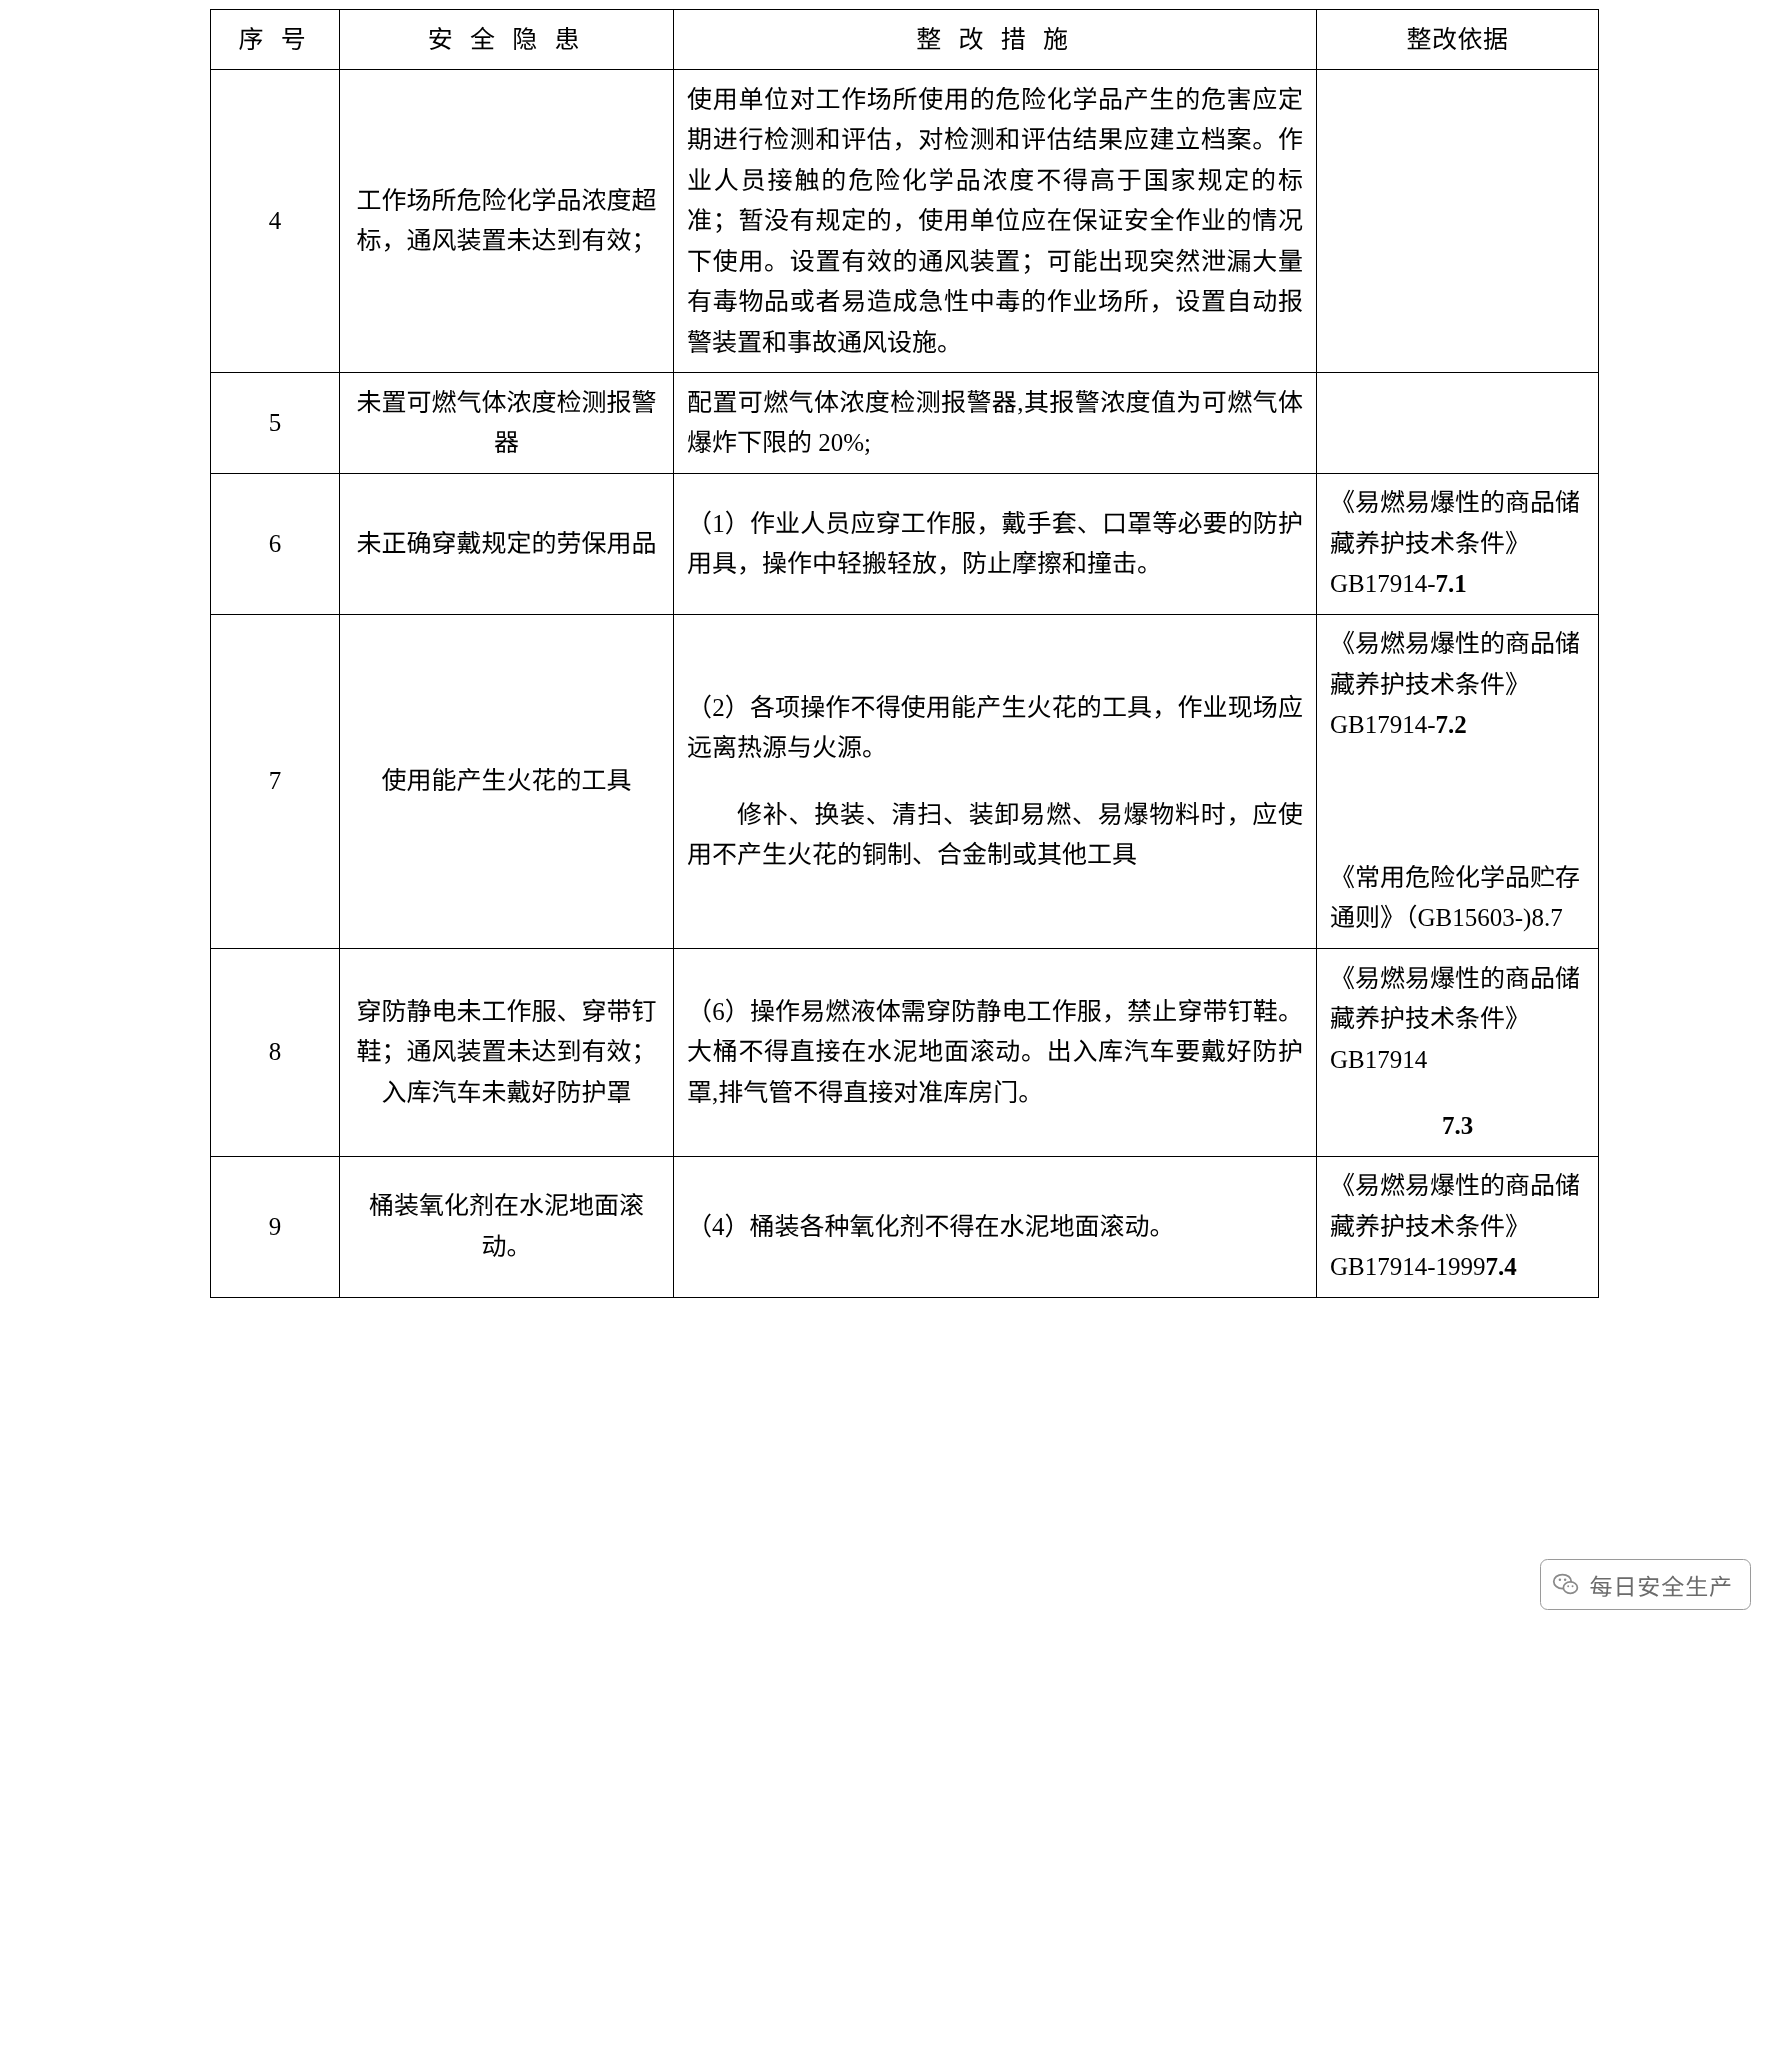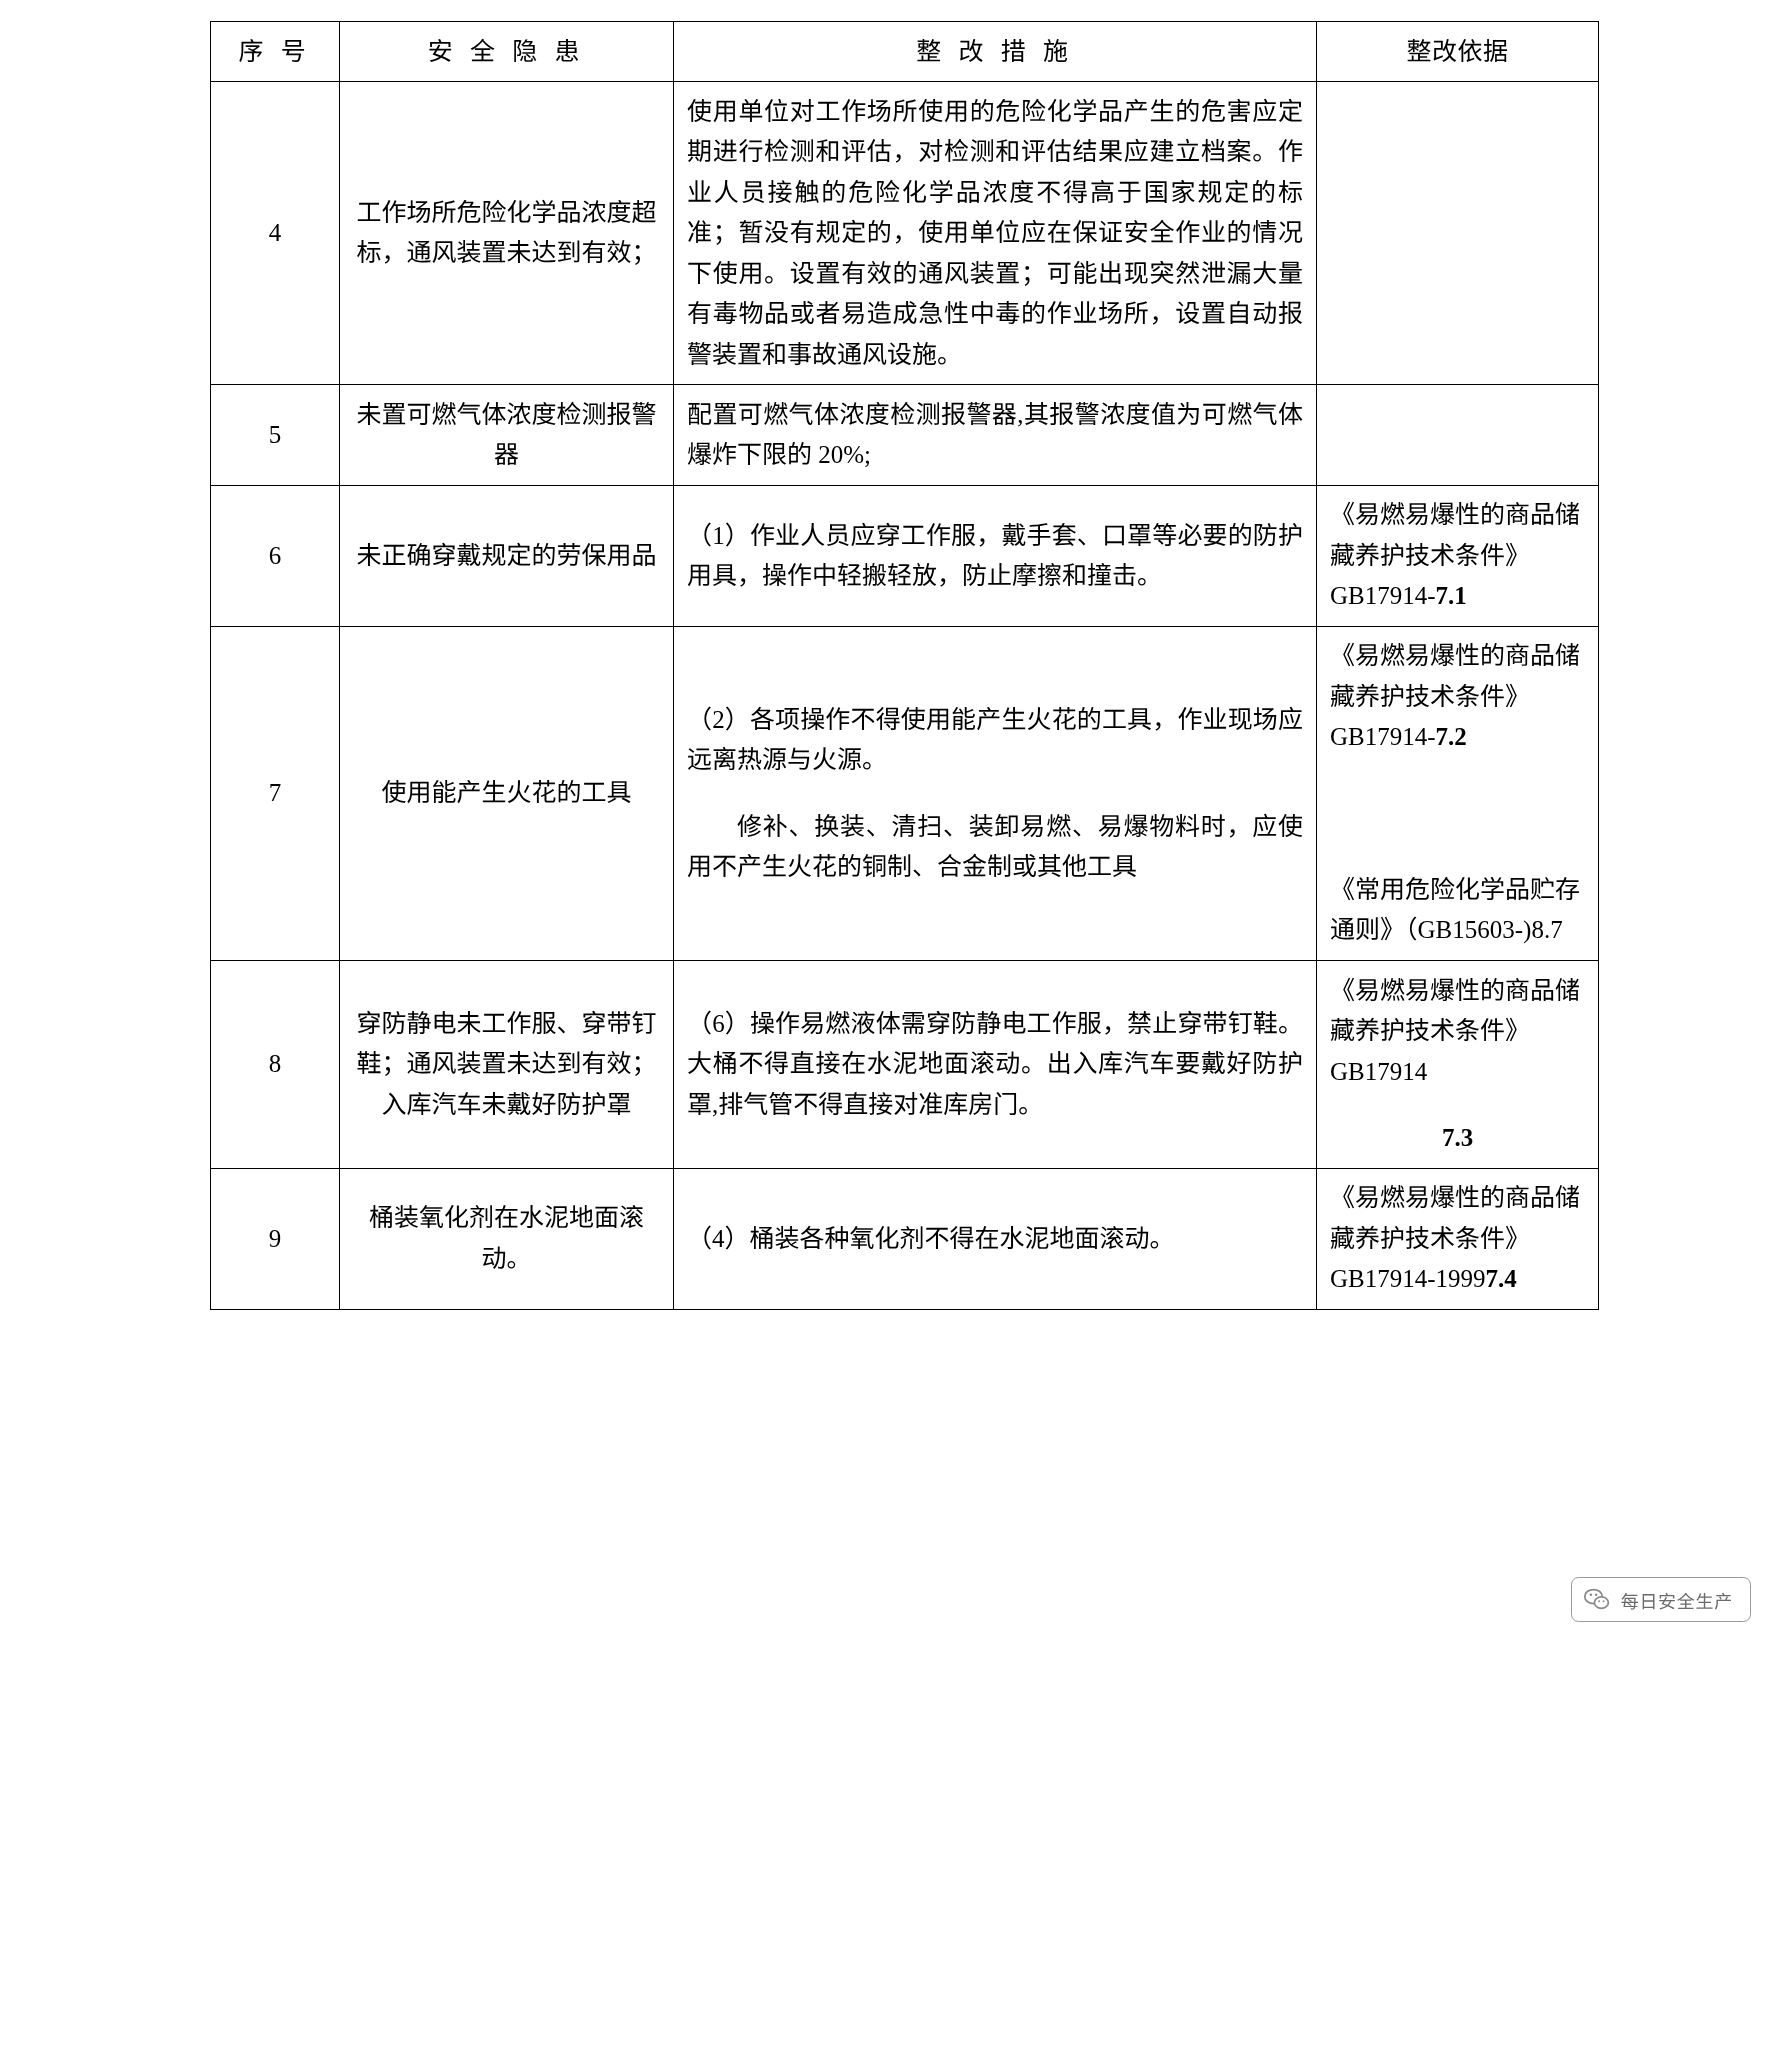--- a/index.html
+++ b/index.html
@@ -14,21 +14,20 @@
     color: #000000;
     position: relative;
     overflow: hidden;
   }
   .page {
     position: absolute;
     left: 0;
     top: 0;
     width: 1768px;
     height: 1623px;
-    margin-top: 12px;
   }
   table.doc-table {
     position: absolute;
     left: 210px;
     top: 9.3px;
     width: 1387px;
     border-collapse: collapse;
     table-layout: fixed;
   }
   table.doc-table td, table.doc-table th {
@@ -95,21 +94,21 @@
     right: 17px;
     bottom: 13px;
     display: flex;
     align-items: center;
     gap: 9.3px;
     padding: 7.5px 17px 7.5px 11.2px;
     border: 1.9px solid #9a9a9a;
     border-radius: 7.5px;
     background: rgba(255,255,255,0.82);
     color: #6b6b6b;
-    font-size: 18px;
+    font-size: 23px;
     font-family: "Liberation Sans", sans-serif;
     letter-spacing: 0.04em;
   }
   .wechat-badge .wx-icon {
     display: inline-block;
     width: 28px;
     height: 28px;
     position: relative;
   }
   .wechat-badge .wx-icon svg { display: block; }

